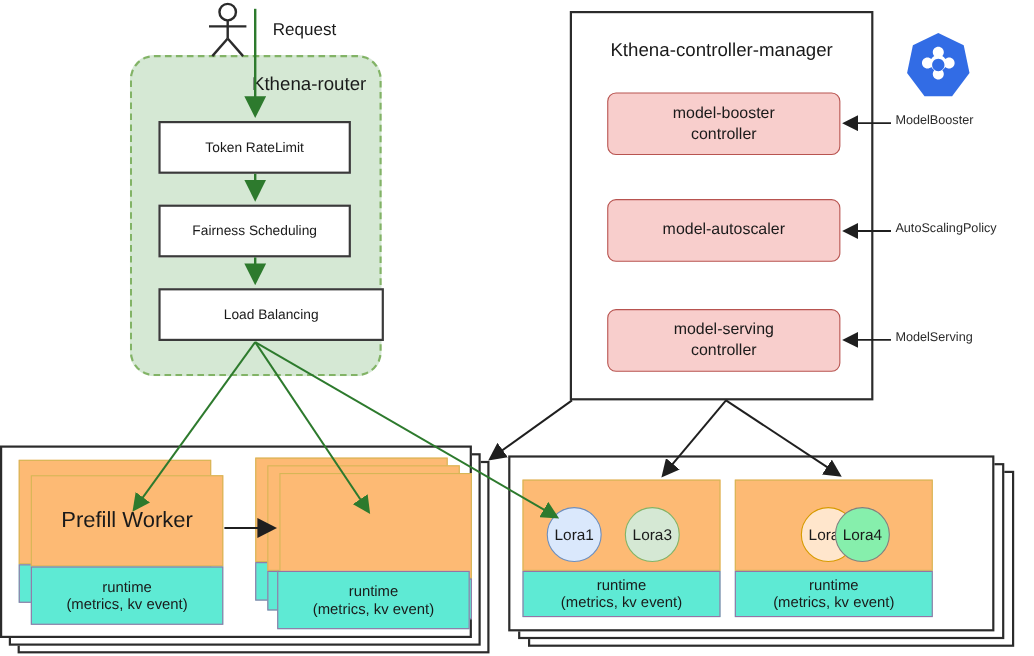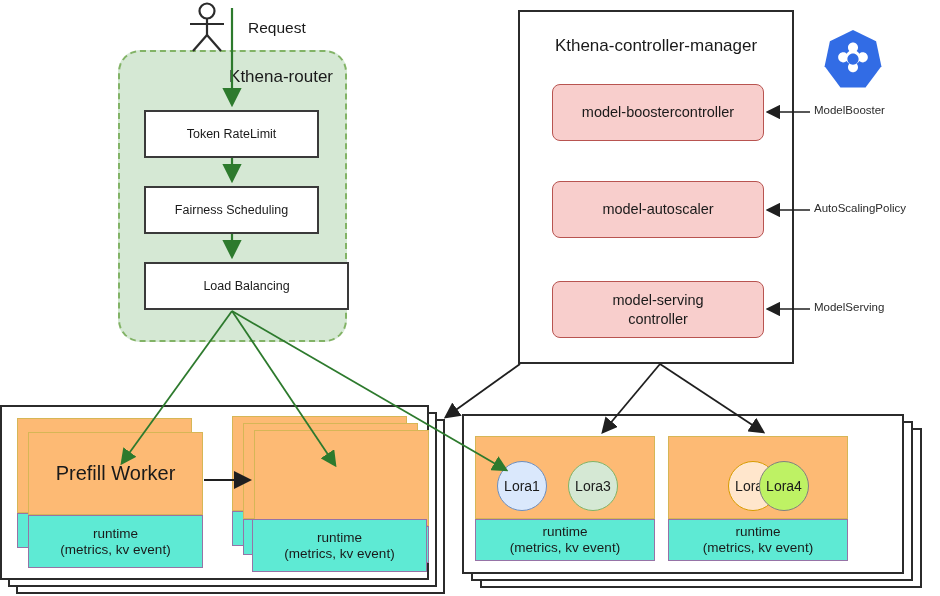--- a/index.html
+++ b/index.html
@@ -46,21 +46,21 @@
       display:flex;align-items:center;justify-content:center;font-size:20px;}
   .card-bot{background:#5eead4;border:1.6px solid #9673a6;box-sizing:border-box;
       display:flex;align-items:center;justify-content:center;text-align:center;
       font-size:13.5px;line-height:1.18;}
 
   .lora{position:absolute;border-radius:50%;display:flex;align-items:center;
         justify-content:center;font-size:14px;box-sizing:border-box;}
   .lora-blue{background:#dae8fc;border:1.6px solid #6c8ebf;}
   .lora-green{background:#d5e8d4;border:1.6px solid #82b366;}
   .lora-orange{background:#ffe6cc;border:1.6px solid #d79b00;margin-left:40px;}
-  .lora-gray{background:#bef264;border:1.6px solid #808080;}
+  .lora-gray{background:#86efac;border:1.6px solid #808080;}
 
   .actor{position:absolute;left:180px;top:2px;width:54px;height:50px;}
 </style>
 </head>
 <body>
 
 <div class="stage">
 
   <div class="node grp-shadow" style="left:16px;top:419px;width:429px;height:175px;"></div>
   <div class="node grp-shadow" style="left:8px;top:412px;width:429px;height:175px;"></div>
@@ -124,21 +124,21 @@
   <div class="node router-zone"></div>
   <div class="node stage-box rl">Token RateLimit</div>
   <div class="node router-title">Kthena-router</div>
   <div class="node stage-box fs">Fairness Scheduling</div>
   <div class="node stage-box lb">Load Balancing</div>
   <div class="node req-label">Request</div>
 
   <div class="node cm-box"></div>
   <div class="node cm-title">Kthena-controller-manager</div>
 
-  <div class="node ctrl c1" style="flex-direction:row;">
+  <div class="node ctrl c1" style="flex-direction:column;">
     <span>model-booster</span>
     <span>controller</span>
   </div>
   <div class="node ctrl c2">model-autoscaler</div>
   <div class="node ctrl c3" style="flex-direction:column;">
     <span>model-serving</span>
     <span>controller</span>
   </div>
 
   <div class="crd-label crd1">ModelBooster</div>

